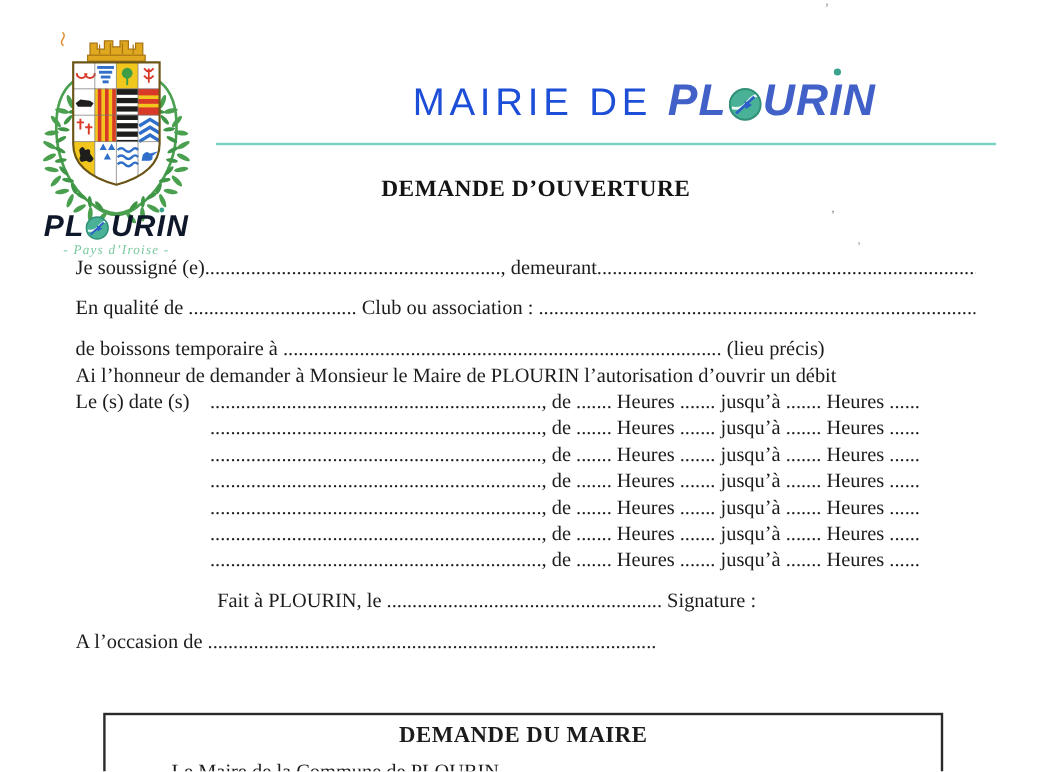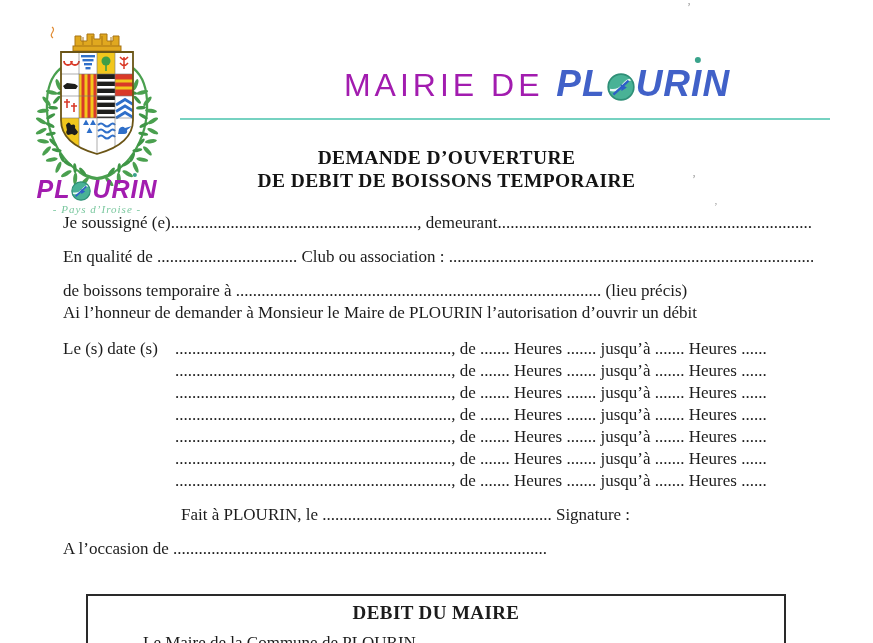--- a/index.html
+++ b/index.html
@@ -10,51 +10,51 @@
   
   .artifact{position:absolute;color:#9a9a9a;font-size:12px;font-family:"Liberation Serif",serif;}
   .a1{left:687px;top:0px;}
   .a2{left:692px;top:172px;}
   .a3{left:714px;top:200px;font-size:11px;}
   
   .logo{position:absolute;left:14px;top:24px;width:166px;text-align:center;}
   .coa{display:block;margin:0 auto;}
   .logo-word{
     margin-top:-10px;font-family:"Liberation Sans","DejaVu Sans",sans-serif;
-    font-weight:700;font-style:italic;font-size:25px;letter-spacing:1px;color:#a21caf;
+    font-weight:700;font-style:italic;font-size:25px;letter-spacing:1px;color:#0f172a;
     line-height:26px;white-space:nowrap;
   }
   .tagline{
     margin-top:1px;font-style:italic;font-size:11px;letter-spacing:1px;color:#79c79e;
   }
   .globe{vertical-align:-0.13em;margin:0 1px;}
   .dot-i{position:relative;display:inline-block;}
   .dot-i::after{
     content:"";position:absolute;left:58%;top:-0.13em;width:0.17em;height:0.17em;
     border-radius:50%;background:#3aa38b;transform:translateX(-50%);
   }
   
   .header{position:absolute;left:180px;top:62px;width:650px;}
   .header-line{
     text-align:center;padding-left:64px;white-space:nowrap;
     font-family:"Liberation Sans","DejaVu Sans",sans-serif;line-height:44px;
   }
-  .prefix{font-size:32px;letter-spacing:4px;color:#a21caf;}
+  .prefix{font-size:32px;letter-spacing:4px;color:#1d4ed8;}
   .brand{font-size:37px;font-weight:700;font-style:italic;letter-spacing:1px;color:#4161c8;}
   .rule{margin-top:5px;height:2px;background:#76d2c1;}
   
   .doc-title{
     position:absolute;left:0;top:146px;width:873px;padding-left:20px;box-sizing:border-box;
     text-align:center;font-weight:700;font-size:19.5px;line-height:23px;letter-spacing:0.4px;color:#141414;
   }
   
   .form{position:absolute;left:63px;top:212px;width:750px;font-size:17px;}
   .fline,.fpar div{line-height:22px;white-space:nowrap;overflow:hidden;}
   .mt{margin-top:12px;}
-  .dates{margin-top:14px;}
+  .dates{}
   .drow{line-height:22px;white-space:nowrap;overflow:hidden;}
   .dlabel{display:inline-block;width:112px;}
   .occ{margin-top:12px;}
   .fait{margin-top:12px;padding-left:118px;}
   
   .arrete{
     position:absolute;left:86px;top:594px;width:700px;height:90px;
     border:2px solid #2a2a2a;box-sizing:border-box;
   }
   .arrete-title{margin-top:6px;text-align:center;font-weight:700;font-size:19px;letter-spacing:0.4px;}
@@ -211,21 +211,20 @@
 
   <div class="header">
     <div class="header-line"><span class="prefix">MAIRIE DE</span><span class="prefix">&nbsp;</span><span class="brand"><span>PL</span><svg class="globe" width="28" height="28">
             <use href="#globe"></use>
           </svg><span>UR</span><span class="dot-i">I</span><span>N</span></span></div>
     <div class="rule"></div>
   </div>
 
   <div class="doc-title">
     <div>DEMANDE D’OUVERTURE</div>
-    <div>DE DEBIT DE BOISSONS TEMPORAIRE</div>
   </div>
 
   <div class="form">
     <div class="fline">Je soussigné (e).........................................................., demeurant................................................................................</div>
     <div class="fline mt">En qualité de ................................. Club ou association : .........................................................................................</div>
     <div class="fpar mt">
       <div>de boissons temporaire à ...................................................................................... (lieu précis)</div>
       <div>Ai l’honneur de demander à Monsieur le Maire de PLOURIN l’autorisation d’ouvrir un débit</div>
     </div>
     <div class="dates">
@@ -235,17 +234,17 @@
       <div class="drow"><span class="dlabel"></span><span>................................................................., de ....... Heures ....... jusqu’à ....... Heures ......</span></div>
       <div class="drow"><span class="dlabel"></span><span>................................................................., de ....... Heures ....... jusqu’à ....... Heures ......</span></div>
       <div class="drow"><span class="dlabel"></span><span>................................................................., de ....... Heures ....... jusqu’à ....... Heures ......</span></div>
       <div class="drow"><span class="dlabel"></span><span>................................................................., de ....... Heures ....... jusqu’à ....... Heures ......</span></div>
     </div>
     <div class="fline fait">Fait à PLOURIN, le ...................................................... Signature :</div>
     <div class="fline occ">A l’occasion de ........................................................................................</div>
   </div>
 
   <div class="arrete">
-    <div class="arrete-title">DEBIT DU MAIRE</div>
+    <div class="arrete-title">DEMANDE DU MAIRE</div>
     <div class="arrete-line">Le Maire de la Commune de PLOURIN</div>
   </div>
 
 </div>
 
 </body></html>

